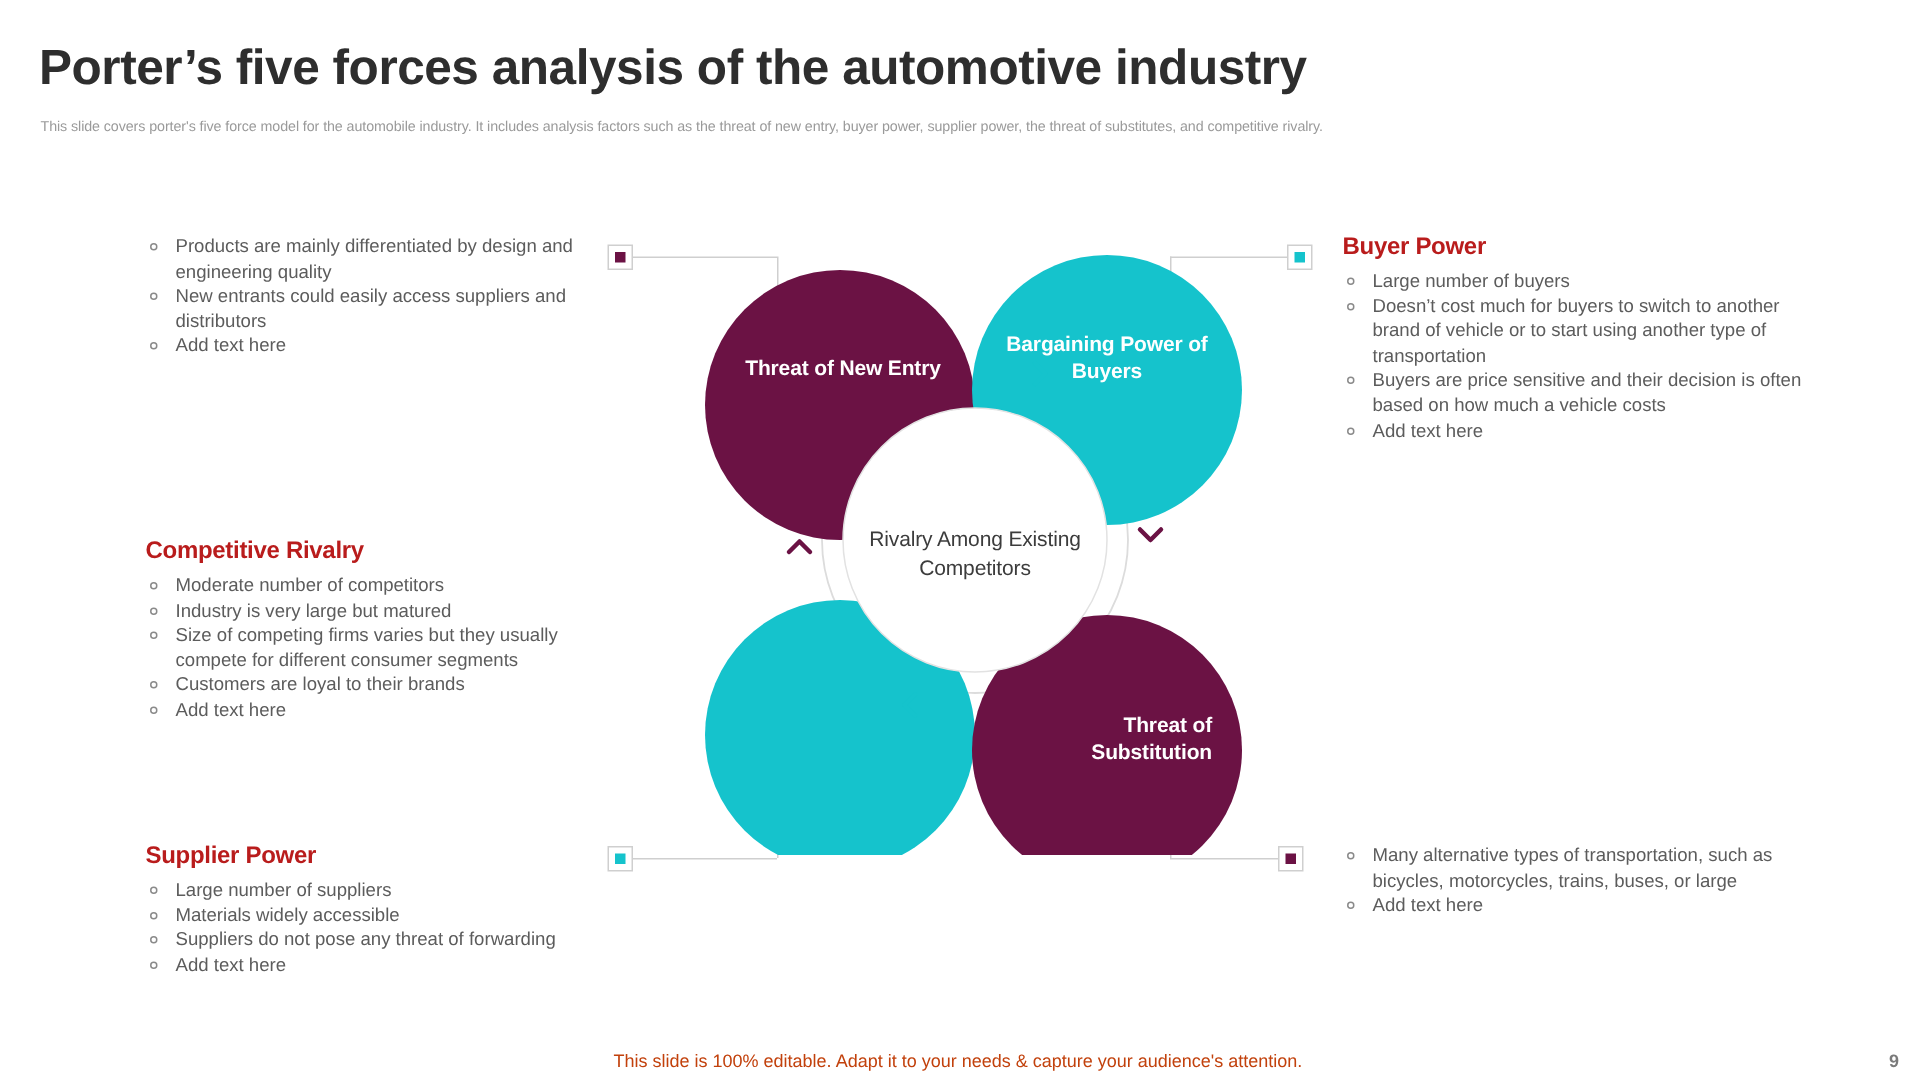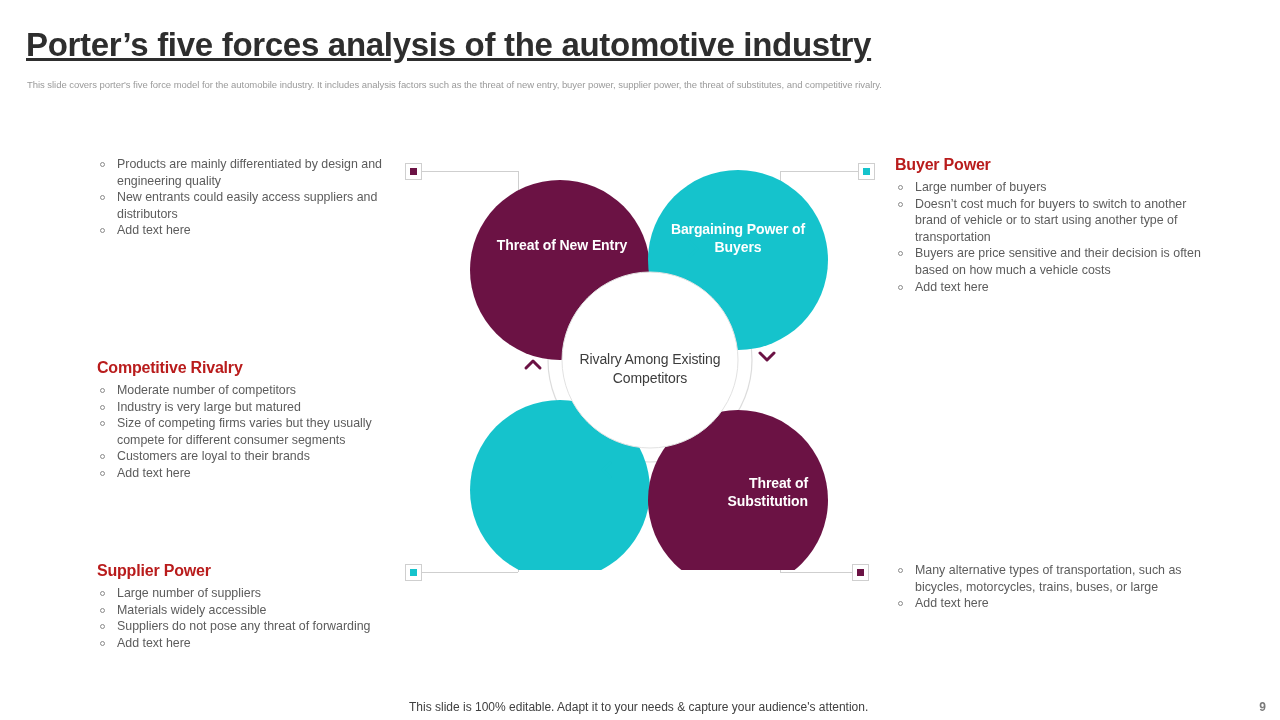--- a/index.html
+++ b/index.html
@@ -19,21 +19,20 @@
   
   #page-title {
     position: absolute;
     left: 26px;
     top: 26px;
     font-size: 33px;
     font-weight: bold;
     letter-spacing: -0.3px;
     color: #2e2e2e;
     white-space: nowrap;
-    text-decoration: underline;
   }
   #page-subtitle {
     position: absolute;
     left: 27px;
     top: 79px;
     font-size: 9.5px;
     color: #9a9a9a;
     letter-spacing: -0.05px;
     white-space: nowrap;
   }
@@ -143,21 +142,21 @@
     letter-spacing: -0.1px;
     pointer-events: none;
   }
 
   
   #footer-note {
     position: absolute;
     left: 409px;
     top: 700px;
     font-size: 12px;
-    color: #404040;
+    color: #c2410c;
     white-space: nowrap;
   }
   #page-number {
     position: absolute;
     right: 14px;
     top: 700px;
     font-size: 12px;
     font-weight: bold;
     color: #7a7a7a;
   }

